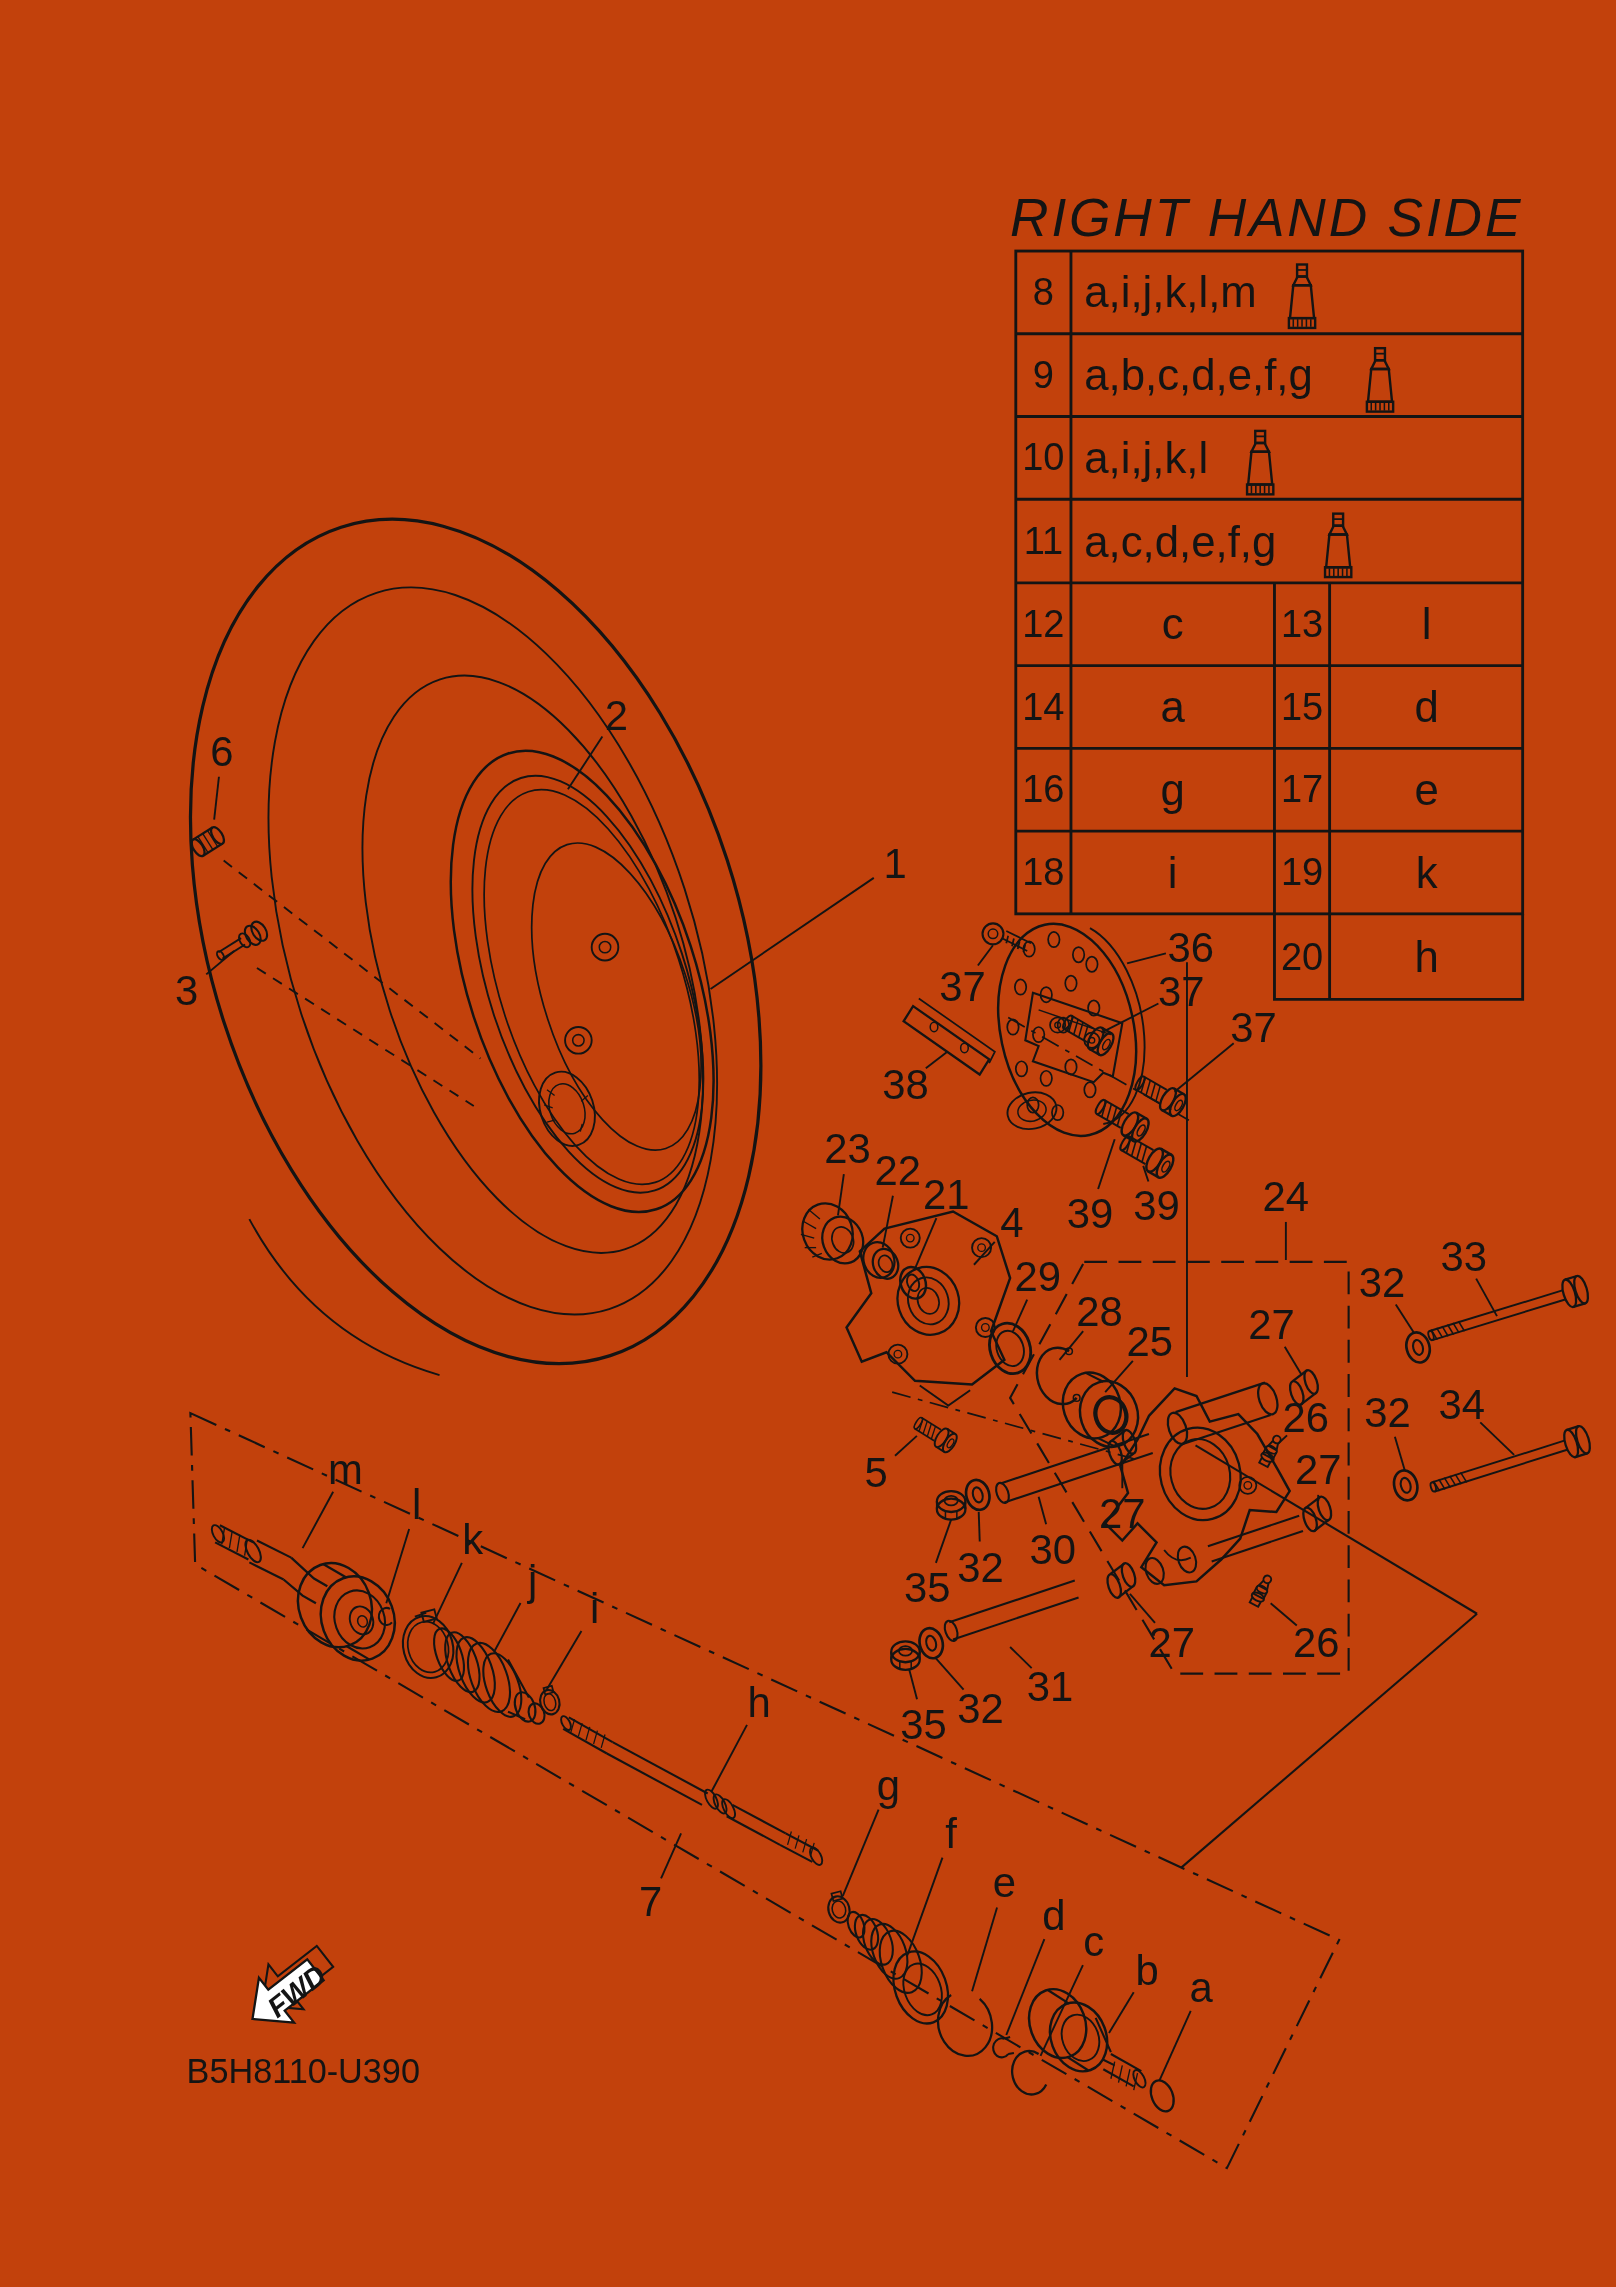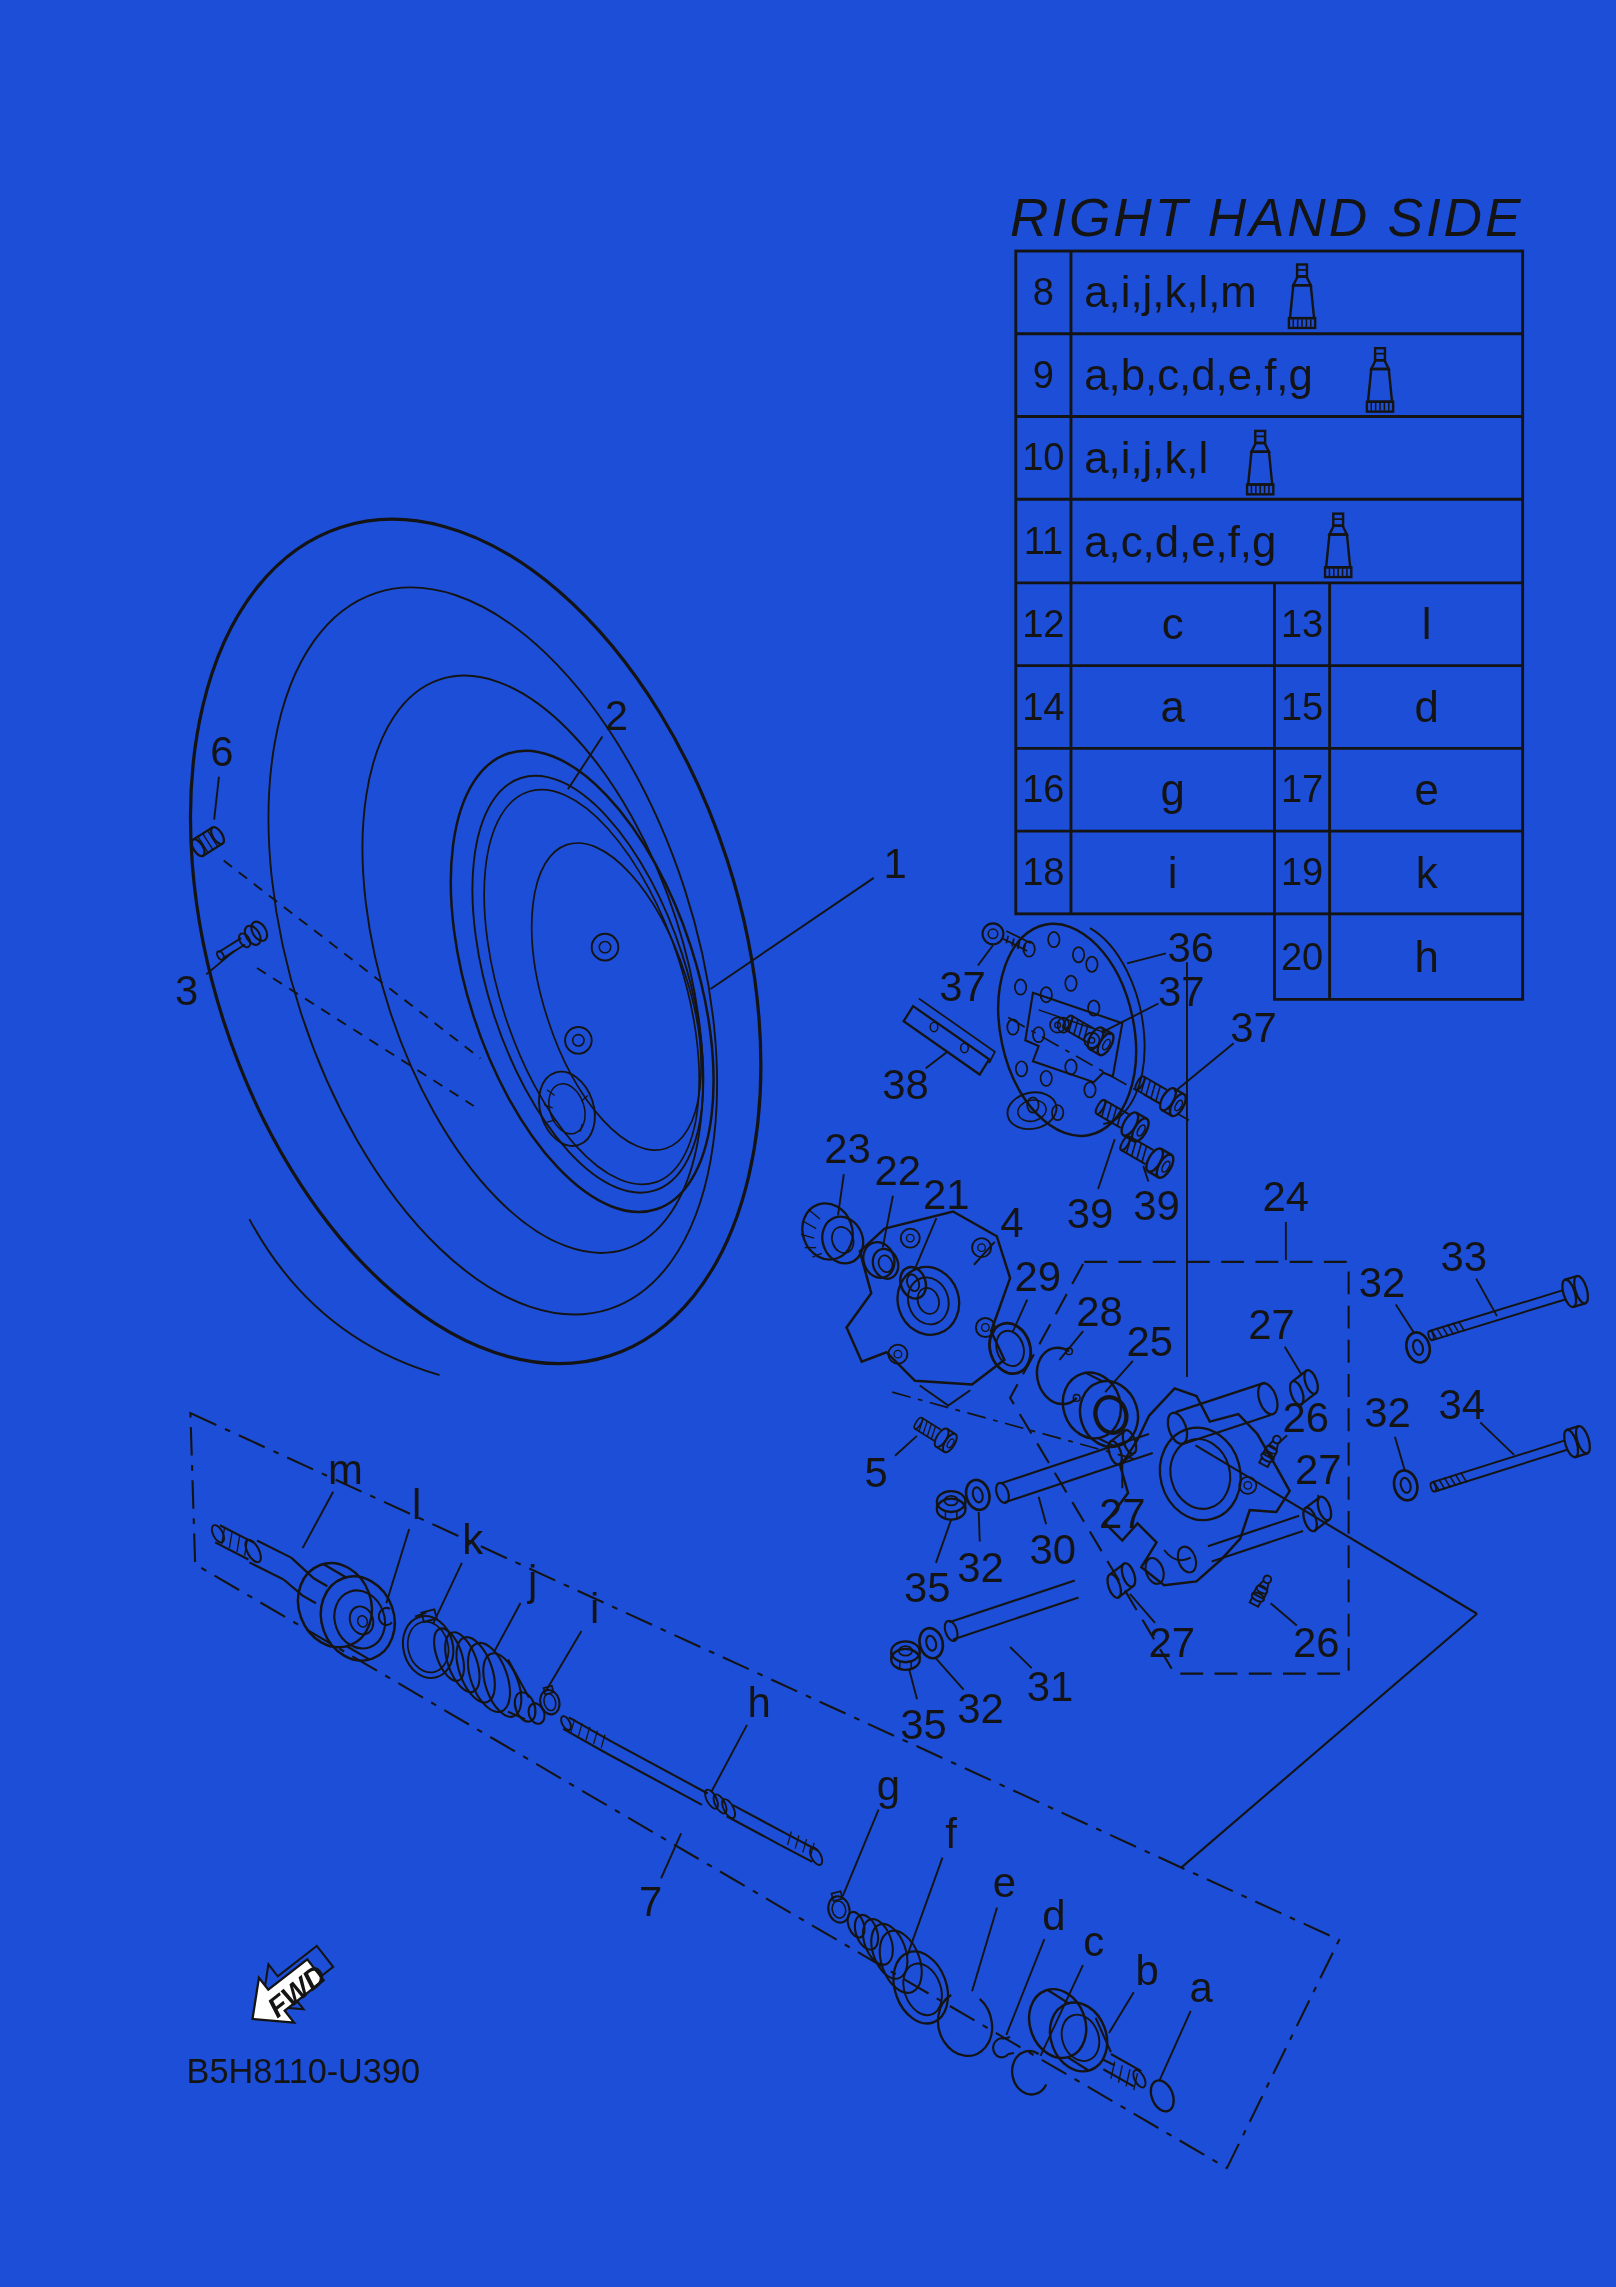--- a/index.html
+++ b/index.html
@@ -1,16 +1,16 @@
 <!DOCTYPE html>
 <html style="font-size:15px"><head>
 <meta charset="utf-8">
 <style>
   html,body{margin:0;padding:0;background:#ffffff;}
-  #page{position:relative;width:1617px;height:2287px;background:#1d4ed8;overflow:hidden;}
+  #page{position:relative;width:1617px;height:2287px;background:#c2410c;overflow:hidden;}
   #diagram{position:absolute;left:0;top:0;}
   #diagram .ln{stroke:#141414;fill:none;}
   #diagram .fw{fill:#ffffff;stroke:#141414;}
   #diagram text{font-family:"Liberation Sans","DejaVu Sans",sans-serif;fill:#141414;stroke:none;}
   #diagram .lbl{font-size:44px;text-anchor:middle;}
   #diagram .tnum{font-size:40px;text-anchor:middle;}
   #diagram .tlet{font-size:46px;text-anchor:middle;}
   #diagram .tlist{font-size:46px;text-anchor:start;}
   #diagram .title{font-size:56px;font-style:italic;letter-spacing:3px;text-anchor:start;}
   #diagram .code{font-size:36px;text-anchor:start;}

